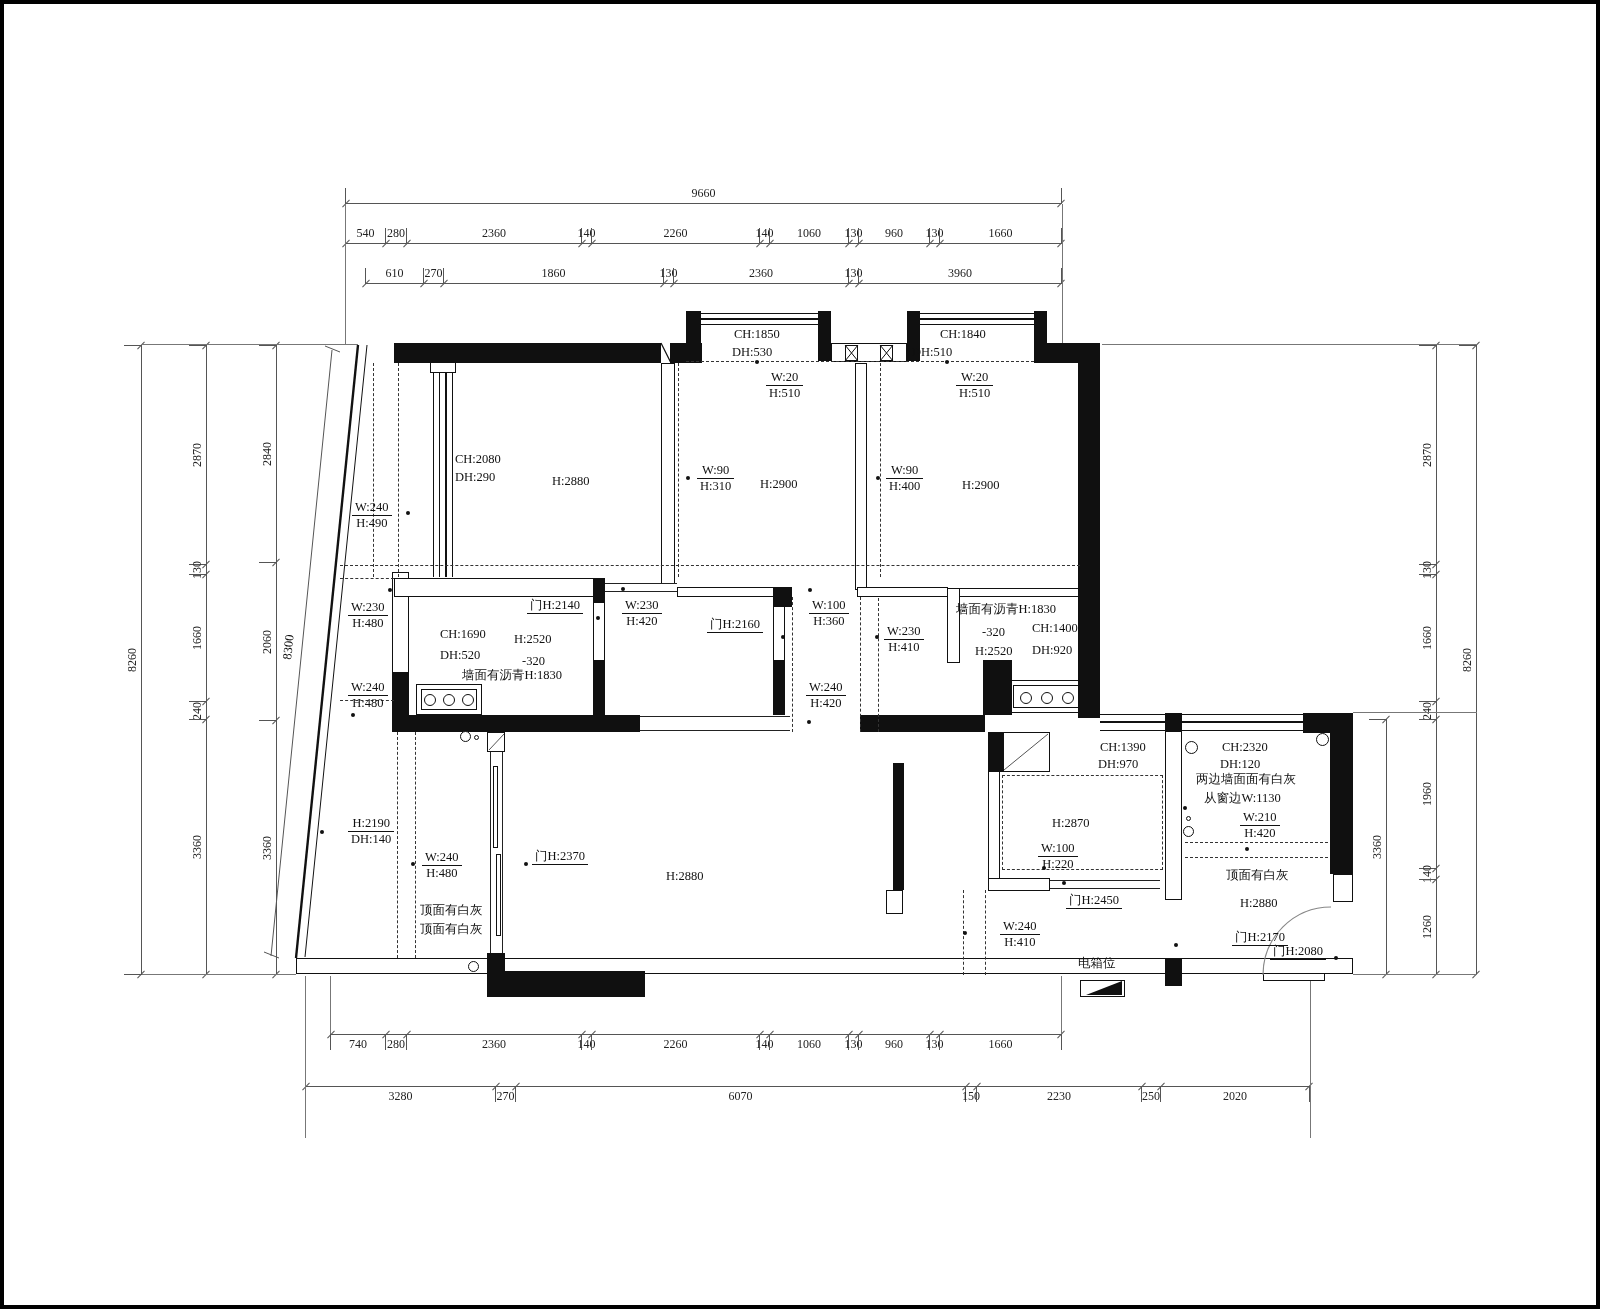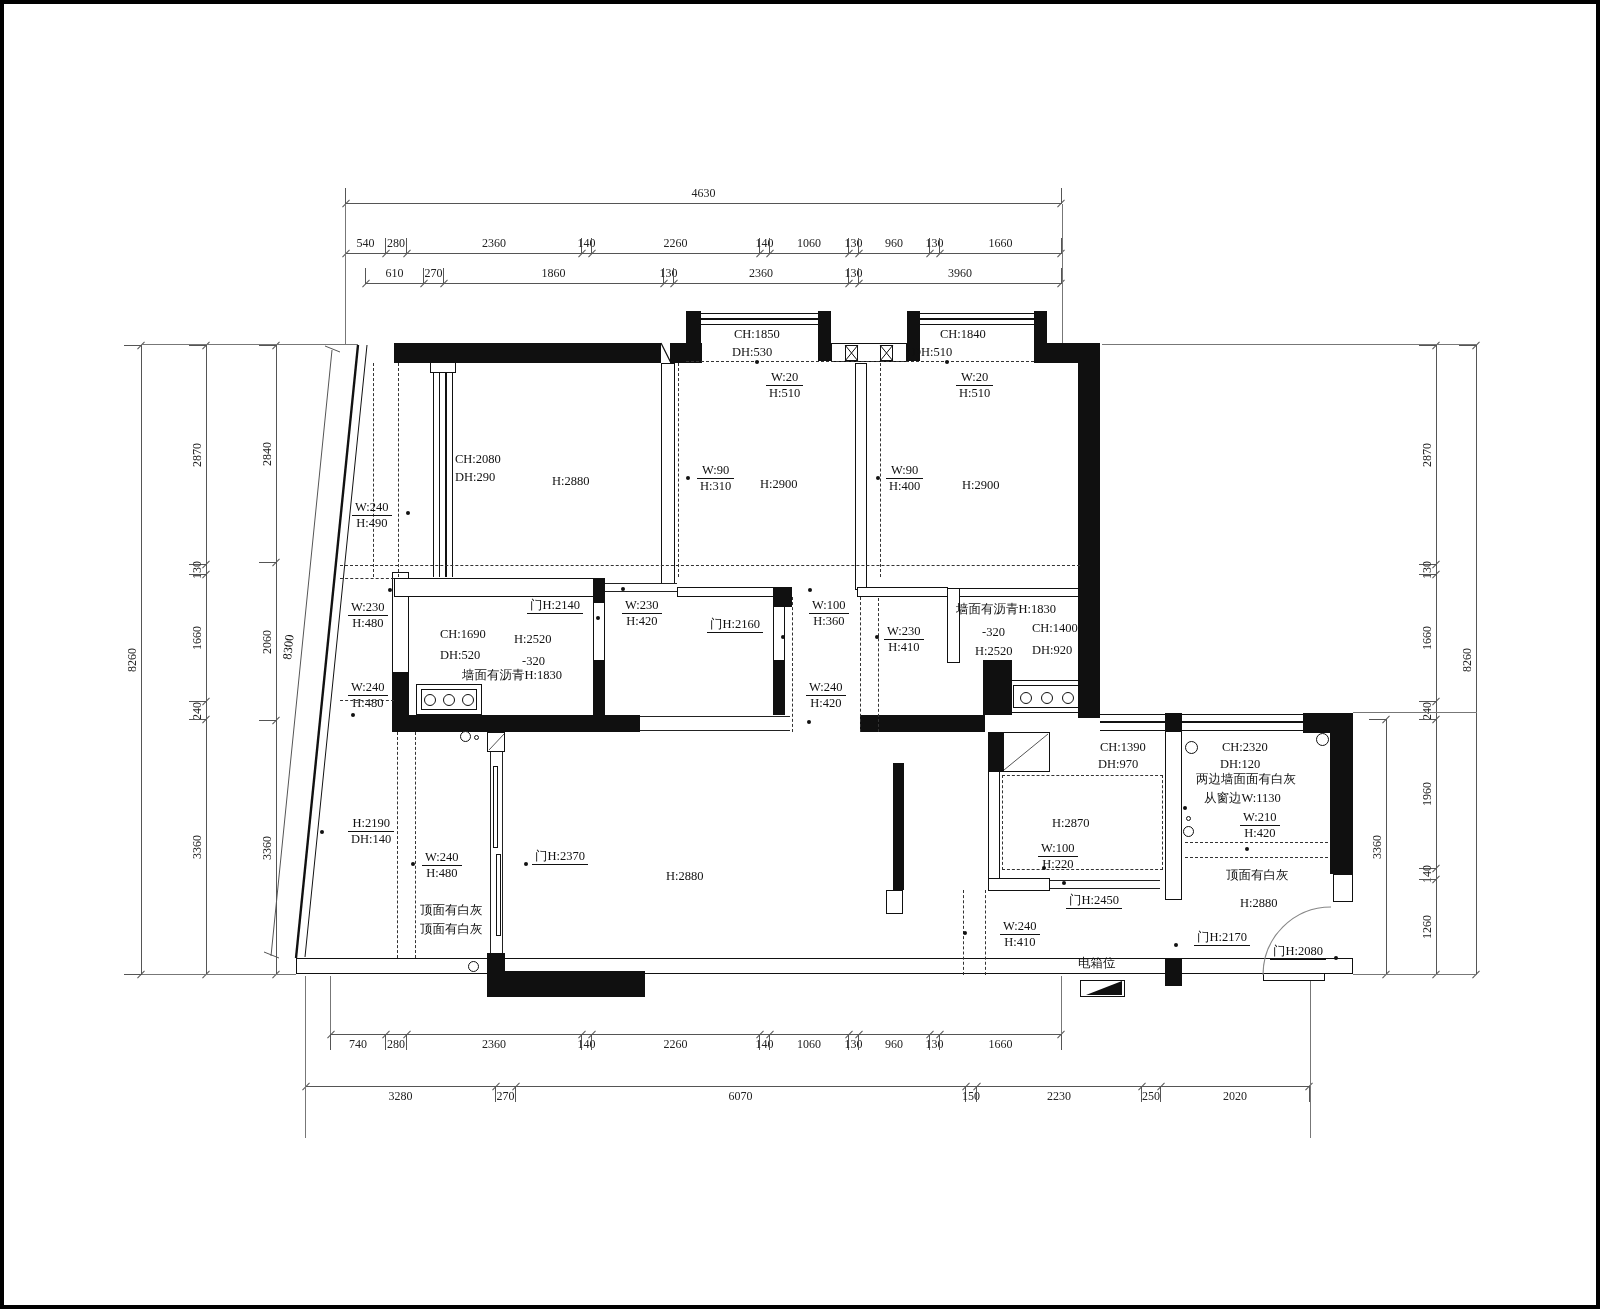--- a/index.html
+++ b/index.html
@@ -50,24 +50,24 @@
   svg.ov{position:absolute;left:0;top:0;}
 </style>
 </head>
 <body>
 
 <div id="canvas">
   <div class="frame"></div>
 
   <div class="hdim above" style="left:345px;top:188px">
       <div class="s" style="width: 717px;">
-        <span>4630</span>
-      </div>
-    </div>
-  <div class="hdim above" style="left:345px;top:238px">
+        <span>9660</span>
+      </div>
+    </div>
+  <div class="hdim above" style="left:345px;top:228px">
       <div class="s" style="width: 40px;">
         <span>540</span>
       </div>
       <div class="s" style="width: 21px;">
         <span>280</span>
       </div>
       <div class="s" style="width: 175px;">
         <span>2360</span>
       </div>
       <div class="s" style="width: 10px;">
@@ -427,21 +427,21 @@
   <div class="lbl" style="left:1226px;top:868px">顶面有白灰</div>
   <div class="lbl" style="left:1240px;top:896px">H:2880</div>
   <div class="lbl" style="left:420px;top:903px">顶面有白灰</div>
   <div class="lbl" style="left:420px;top:922px">顶面有白灰</div>
   <div class="lbl" style="left:666px;top:869px">H:2880</div>
 
   <div class="lbl u" style="left:527px;top:598px">门H:2140</div>
   <div class="lbl u" style="left:707px;top:617px">门H:2160</div>
   <div class="lbl u" style="left:532px;top:849px">门H:2370</div>
   <div class="lbl u" style="left:1066px;top:893px">门H:2450</div>
-  <div class="lbl u" style="left:1194px;top:930px">门H:2170</div>
+  <div class="lbl u" style="left:1232px;top:930px">门H:2170</div>
   <div class="lbl u" style="left:1270px;top:944px">门H:2080</div>
 
   <div class="frac" style="left:352px;top:500px">
       <span class="t">W:240</span>
       <span class="b">H:490</span>
     </div>
   <div class="frac" style="left:348px;top:600px">
       <span class="t">W:230</span>
       <span class="b">H:480</span>
     </div>

